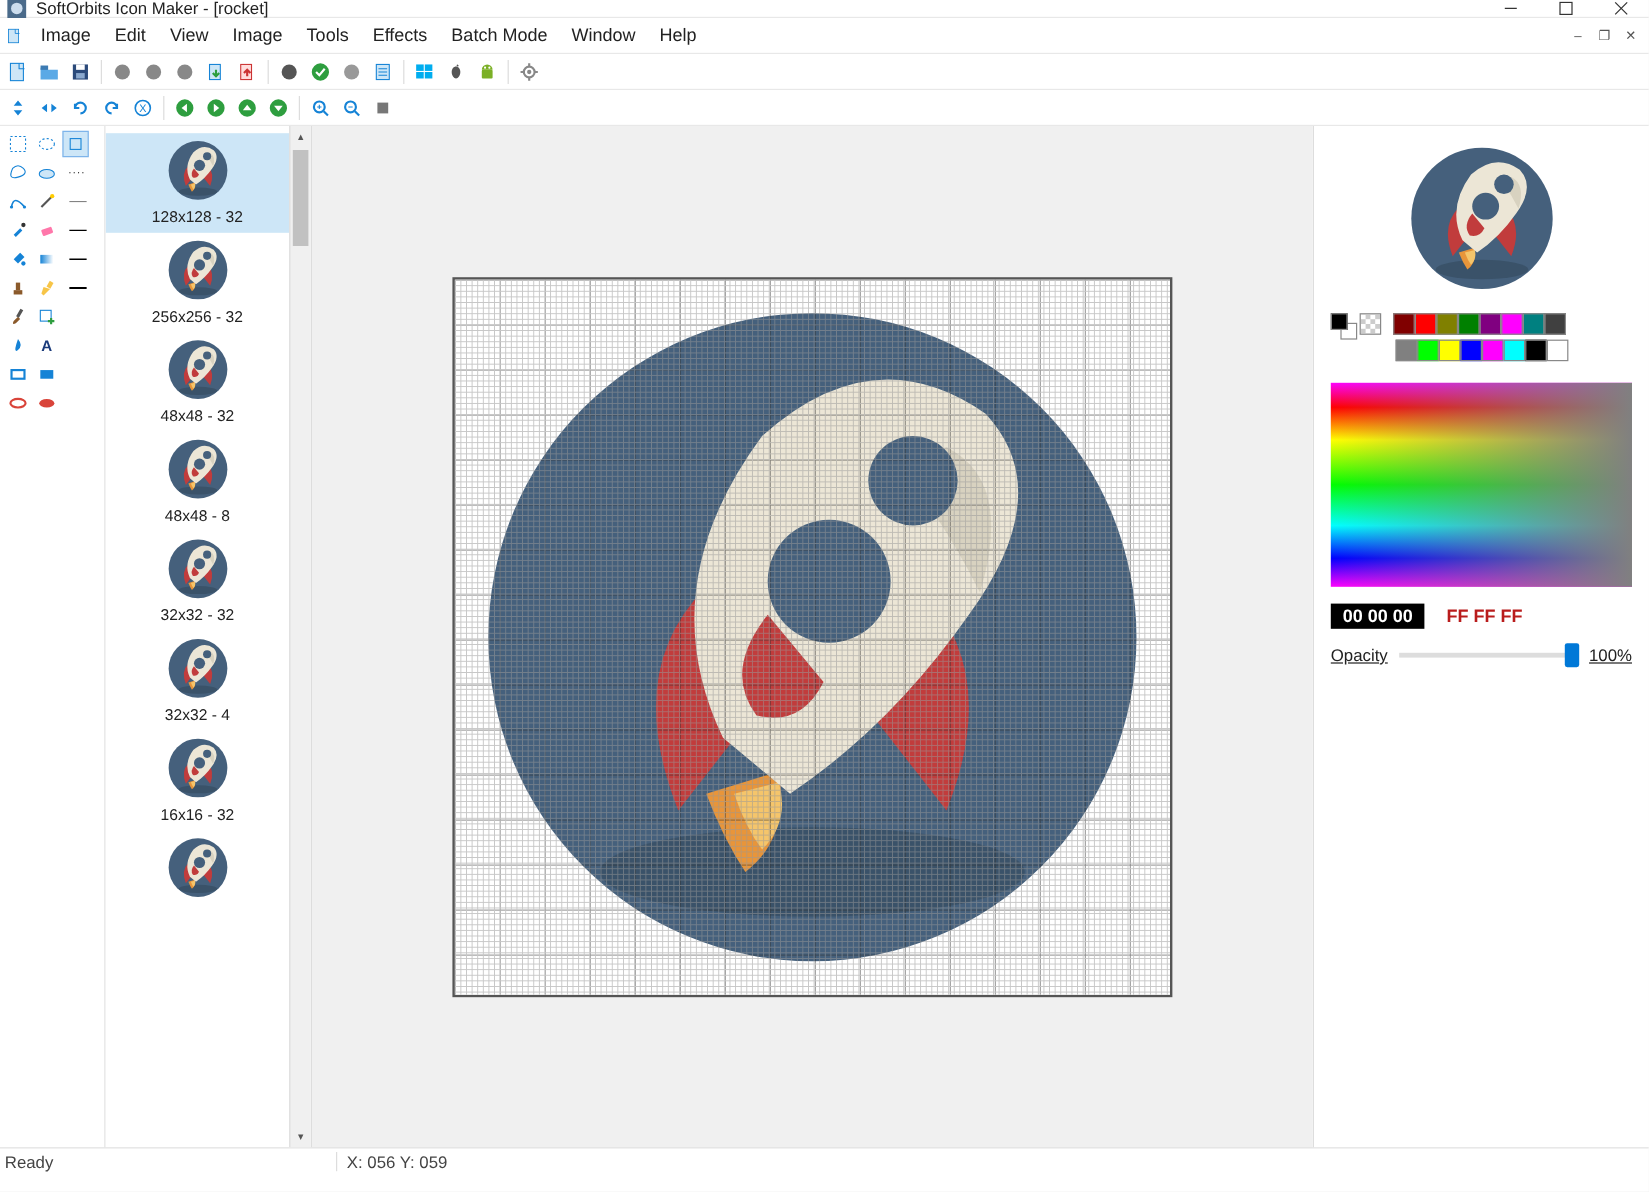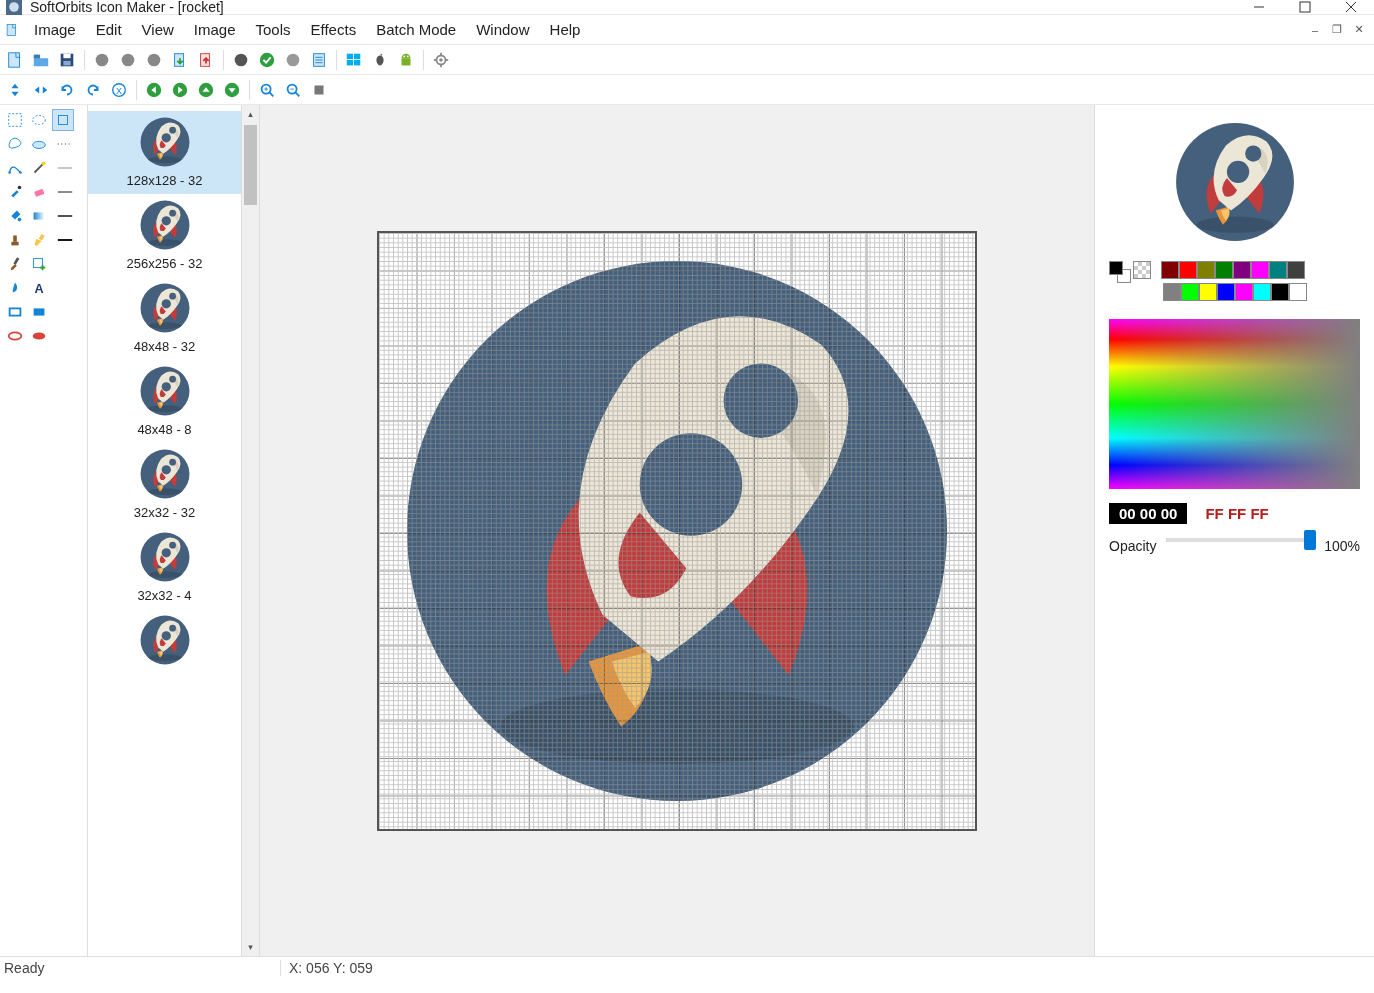--- a/index.html
+++ b/index.html
@@ -69,21 +69,21 @@
 .fgbg .fg { position:absolute; left:0; top:0; width:14px; height:14px; background:#000; border:1px solid #888; }
 .checker-sw { background:conic-gradient(#ccc 25%,#fff 0 50%,#ccc 0 75%,#fff 0); background-size:8px 8px; }
 .picker { width:100%; height:170px; margin-top:4px;
   background:
     linear-gradient(to right, rgba(128,128,128,0) 0%, rgba(128,128,128,1) 100%),
     linear-gradient(to bottom, #ff00ff 0%, #ff0000 12%, #ffff00 28%, #00ff00 50%, #00ffff 70%, #0000ff 86%, #ff00ff 100%);
 }
 .color-codes { display:flex; gap:12px; font-family:Consolas,monospace; font-size:15px; font-weight:bold; }
 .color-codes .c1 { background:#000; color:#fff; padding:2px 10px; }
 .color-codes .c2 { background:#fff; color:#b91c1c; padding:2px 6px; }
-.opacity-row { display:flex; gap:10px; font-size:14px; }
+.opacity-row { display:flex; align-items:center; gap:10px; font-size:14px;text-decoration:underline; }
 .opacity-row .track { flex:1; height:4px; background:#ddd; position:relative; }
 .opacity-row .thumb-s { position:absolute; right:-2px; top:-8px; width:12px; height:20px; background:#0078d7; border-radius:2px; }
 
 
 .statusbar { height:22px; border-top:1px solid #ddd; display:flex; align-items:center; font-size:14px; color:#444; }
 .statusbar .cell1 { width:280px; padding-left:4px; }
 .statusbar .cell2 { padding-left:8px; border-left:1px solid #ddd; }
 </style>
 </head>
 <body>
@@ -632,20 +632,28 @@
             </svg>
           </div>
           <div class="lbl">32x32 - 4</div>
         </div>
         <div class="size-item">
           <div class="thumb">
             <svg viewBox="0 0 128 128" width="54" height="54">
               <use href="#rocket-art"></use>
             </svg>
           </div>
+          <div class="lbl">16x16 - 32</div>
+        </div>
+        <div class="size-item">
+          <div class="thumb">
+            <svg viewBox="0 0 128 128" width="54" height="54">
+              <use href="#rocket-art"></use>
+            </svg>
+          </div>
           <div class="lbl"></div>
         </div>
       </div>
     <div class="scrollbar">
       <div class="up">▴</div>
       <div class="thumb-bar"></div>
       <div class="down" style="position:absolute;bottom:0;left:0;right:0">▾</div>
     </div>
   </div>
 

